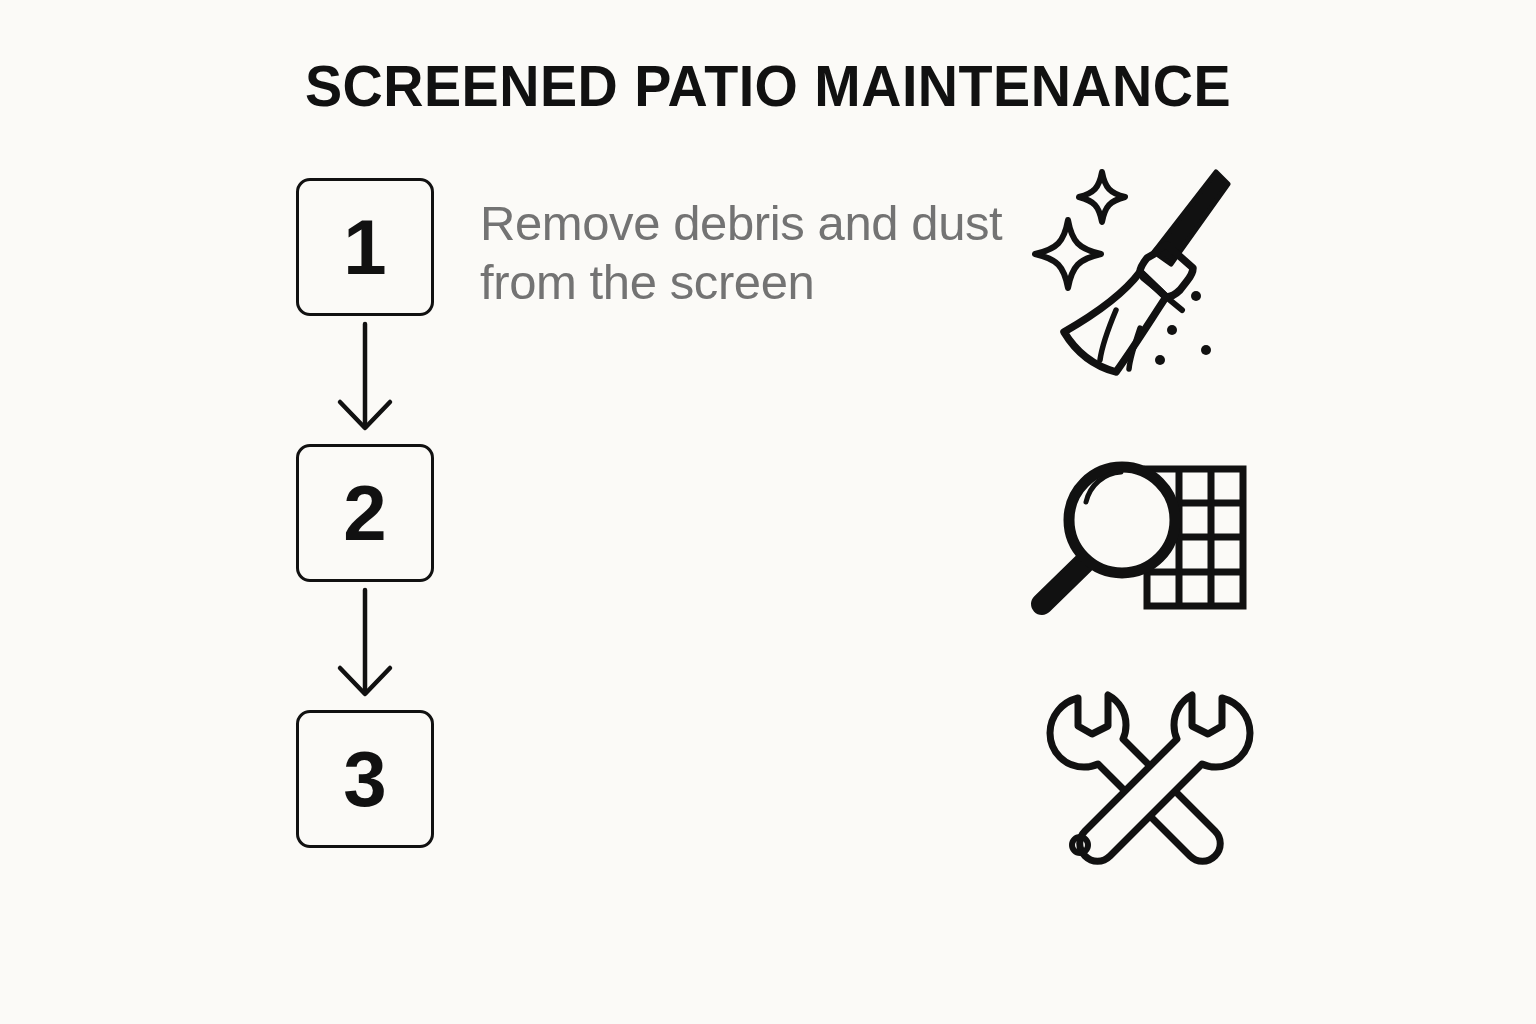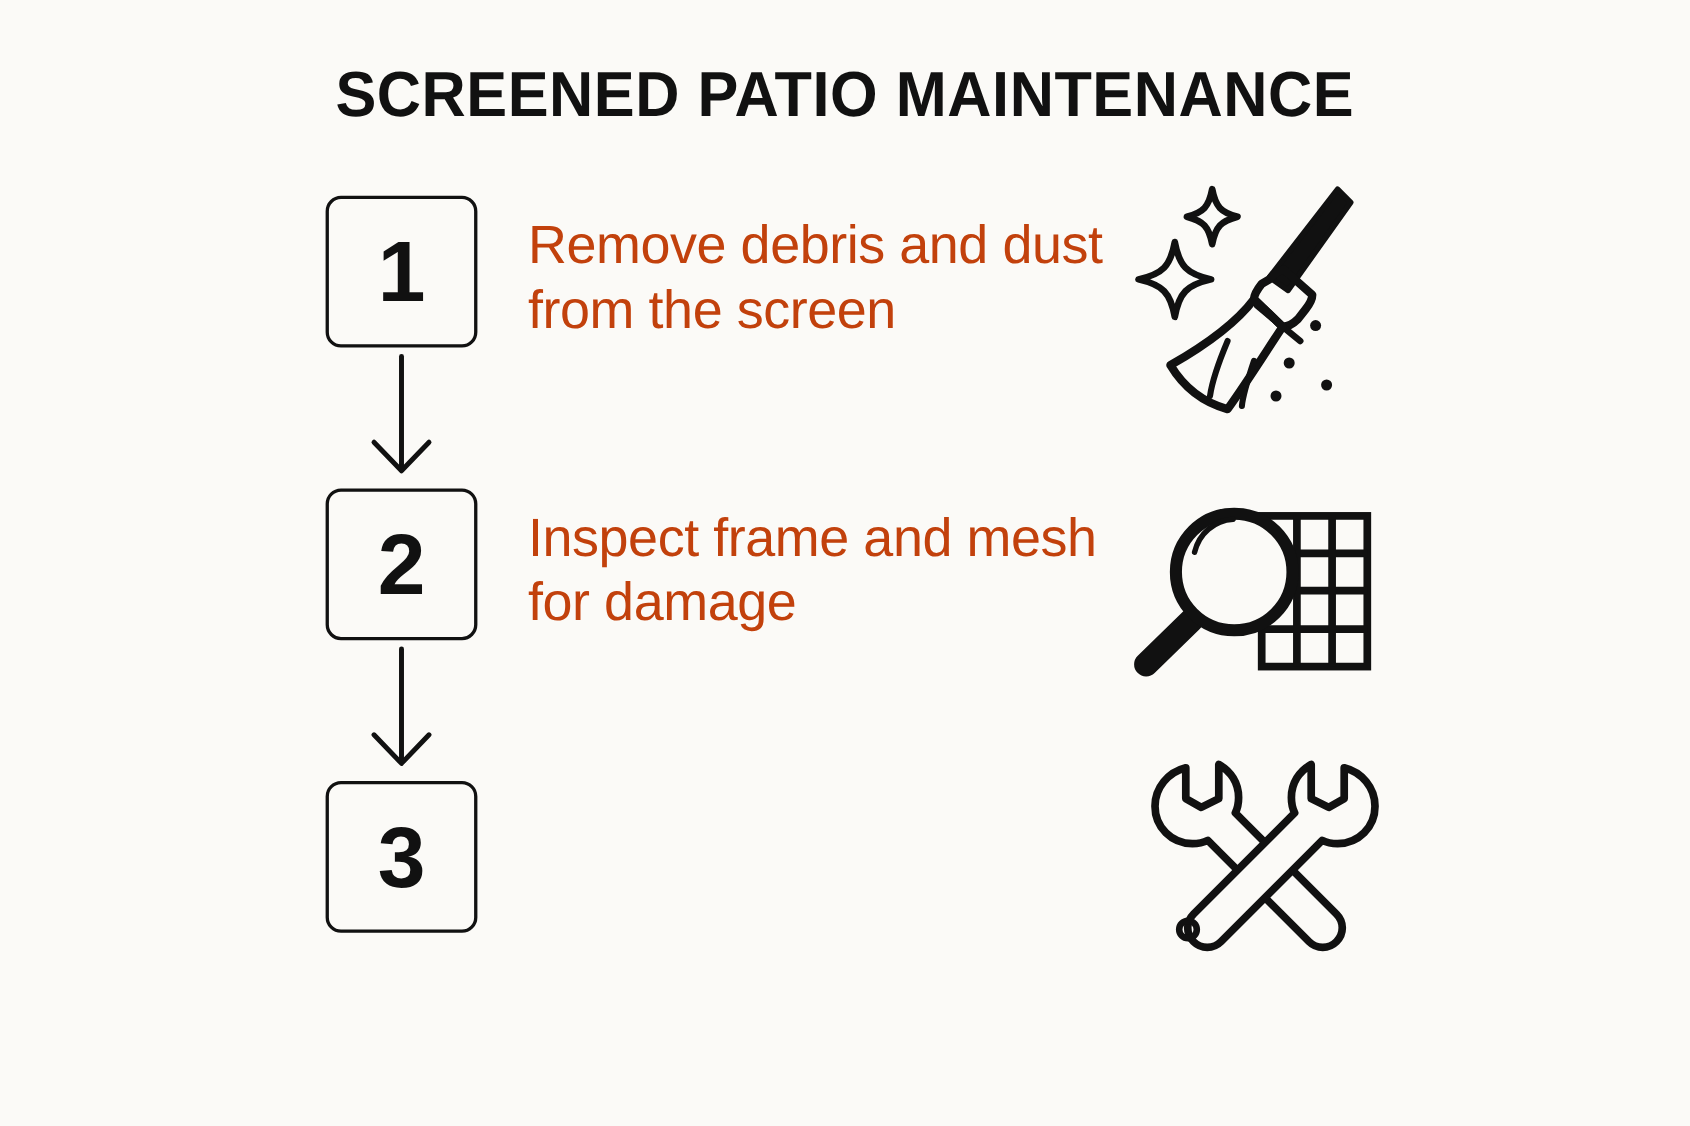--- a/index.html
+++ b/index.html
@@ -73,21 +73,21 @@
     font-size: 78px;
     line-height: 1;
     color: #111111;
   }
 
   .step-text {
     font-family: "Liberation Sans", sans-serif;
     font-weight: 500;
     font-size: 49px;
     line-height: 59px;
-    color: #c2410c;
+    color: #737373;
     letter-spacing: -0.4px;
     padding-top: 16px;
     max-width: 560px;
   }
 
   
   .connector {
     position: relative;
     height: 128px;
     width: 138px;
@@ -135,21 +135,20 @@
           <line x1="69" y1="8" x2="69" y2="110"></line>
           <polyline points="44,86 69,112 94,86"></polyline>
         </g>
       </svg>
     </div>
 
     <div class="step-row">
       <div class="num-box">
         <span class="num">2</span>
       </div>
-      <div class="step-text">Inspect frame and mesh for damage</div>
     </div>
 
     <div class="connector">
       <svg width="138" height="128" viewBox="0 0 138 128" aria-hidden="true">
         <g fill="none" stroke="#111111" stroke-width="4.5" stroke-linecap="round" stroke-linejoin="round">
           <line x1="69" y1="8" x2="69" y2="110"></line>
           <polyline points="44,86 69,112 94,86"></polyline>
         </g>
       </svg>
     </div>

